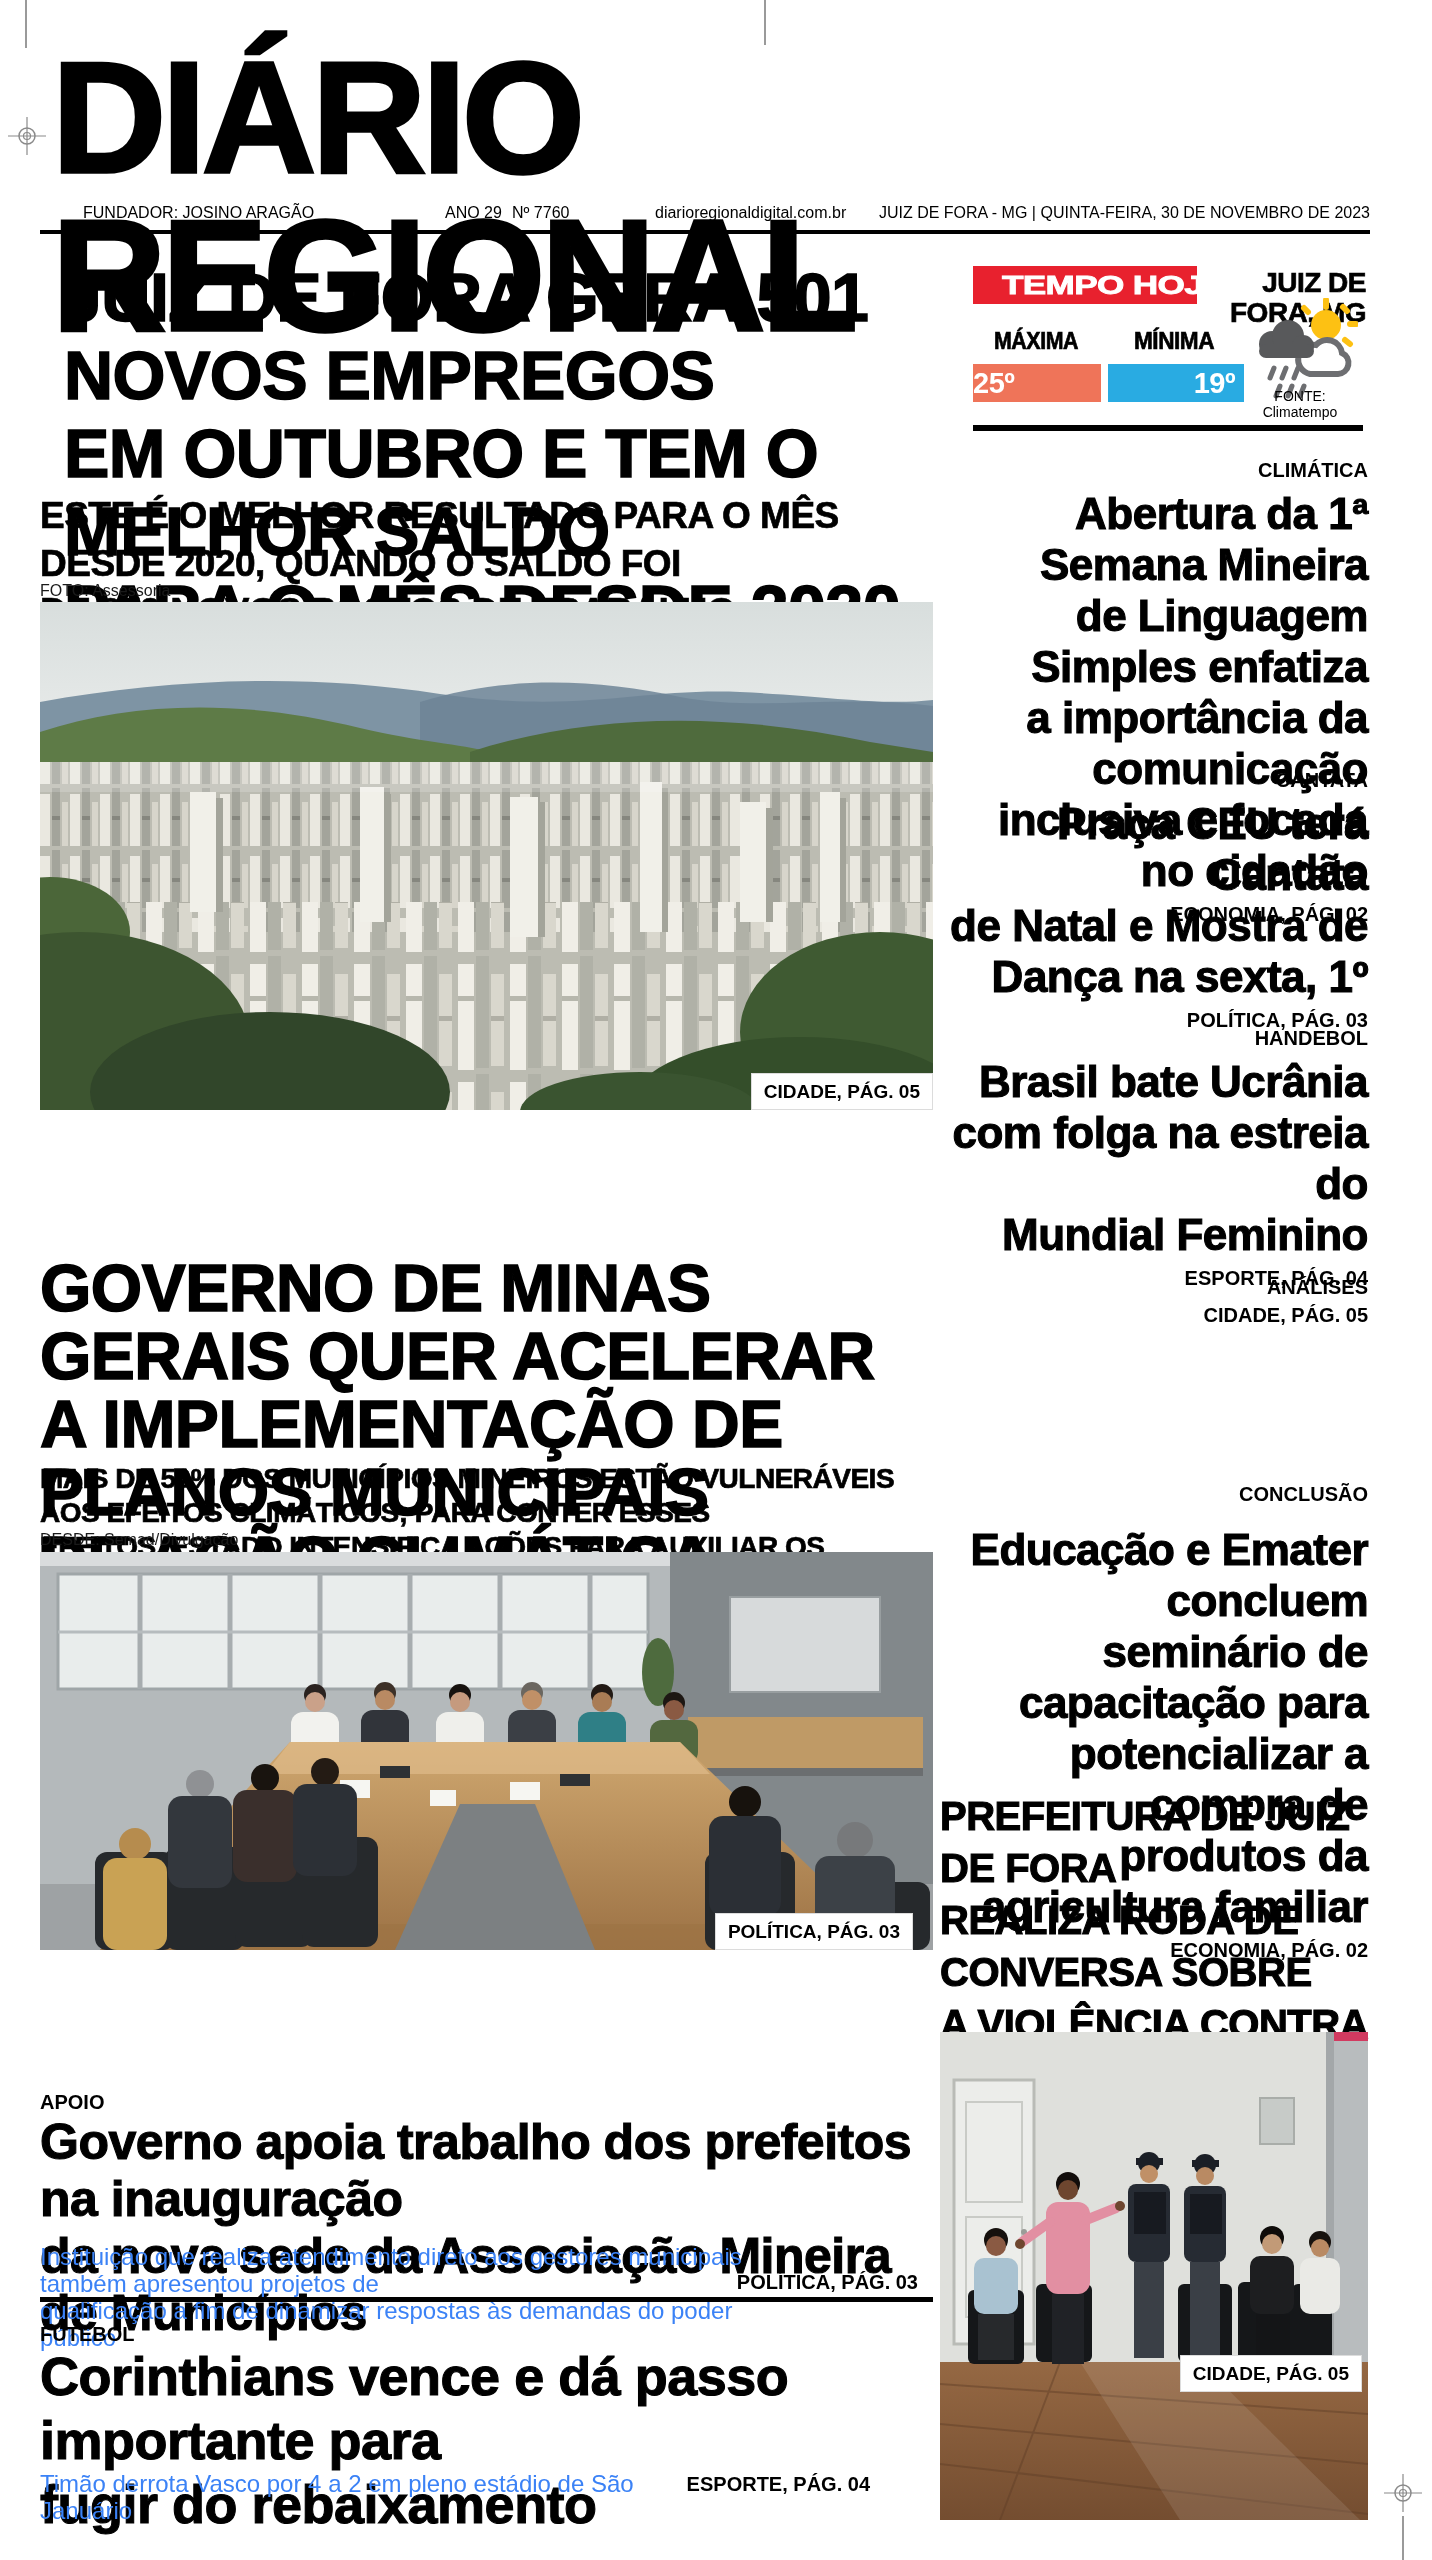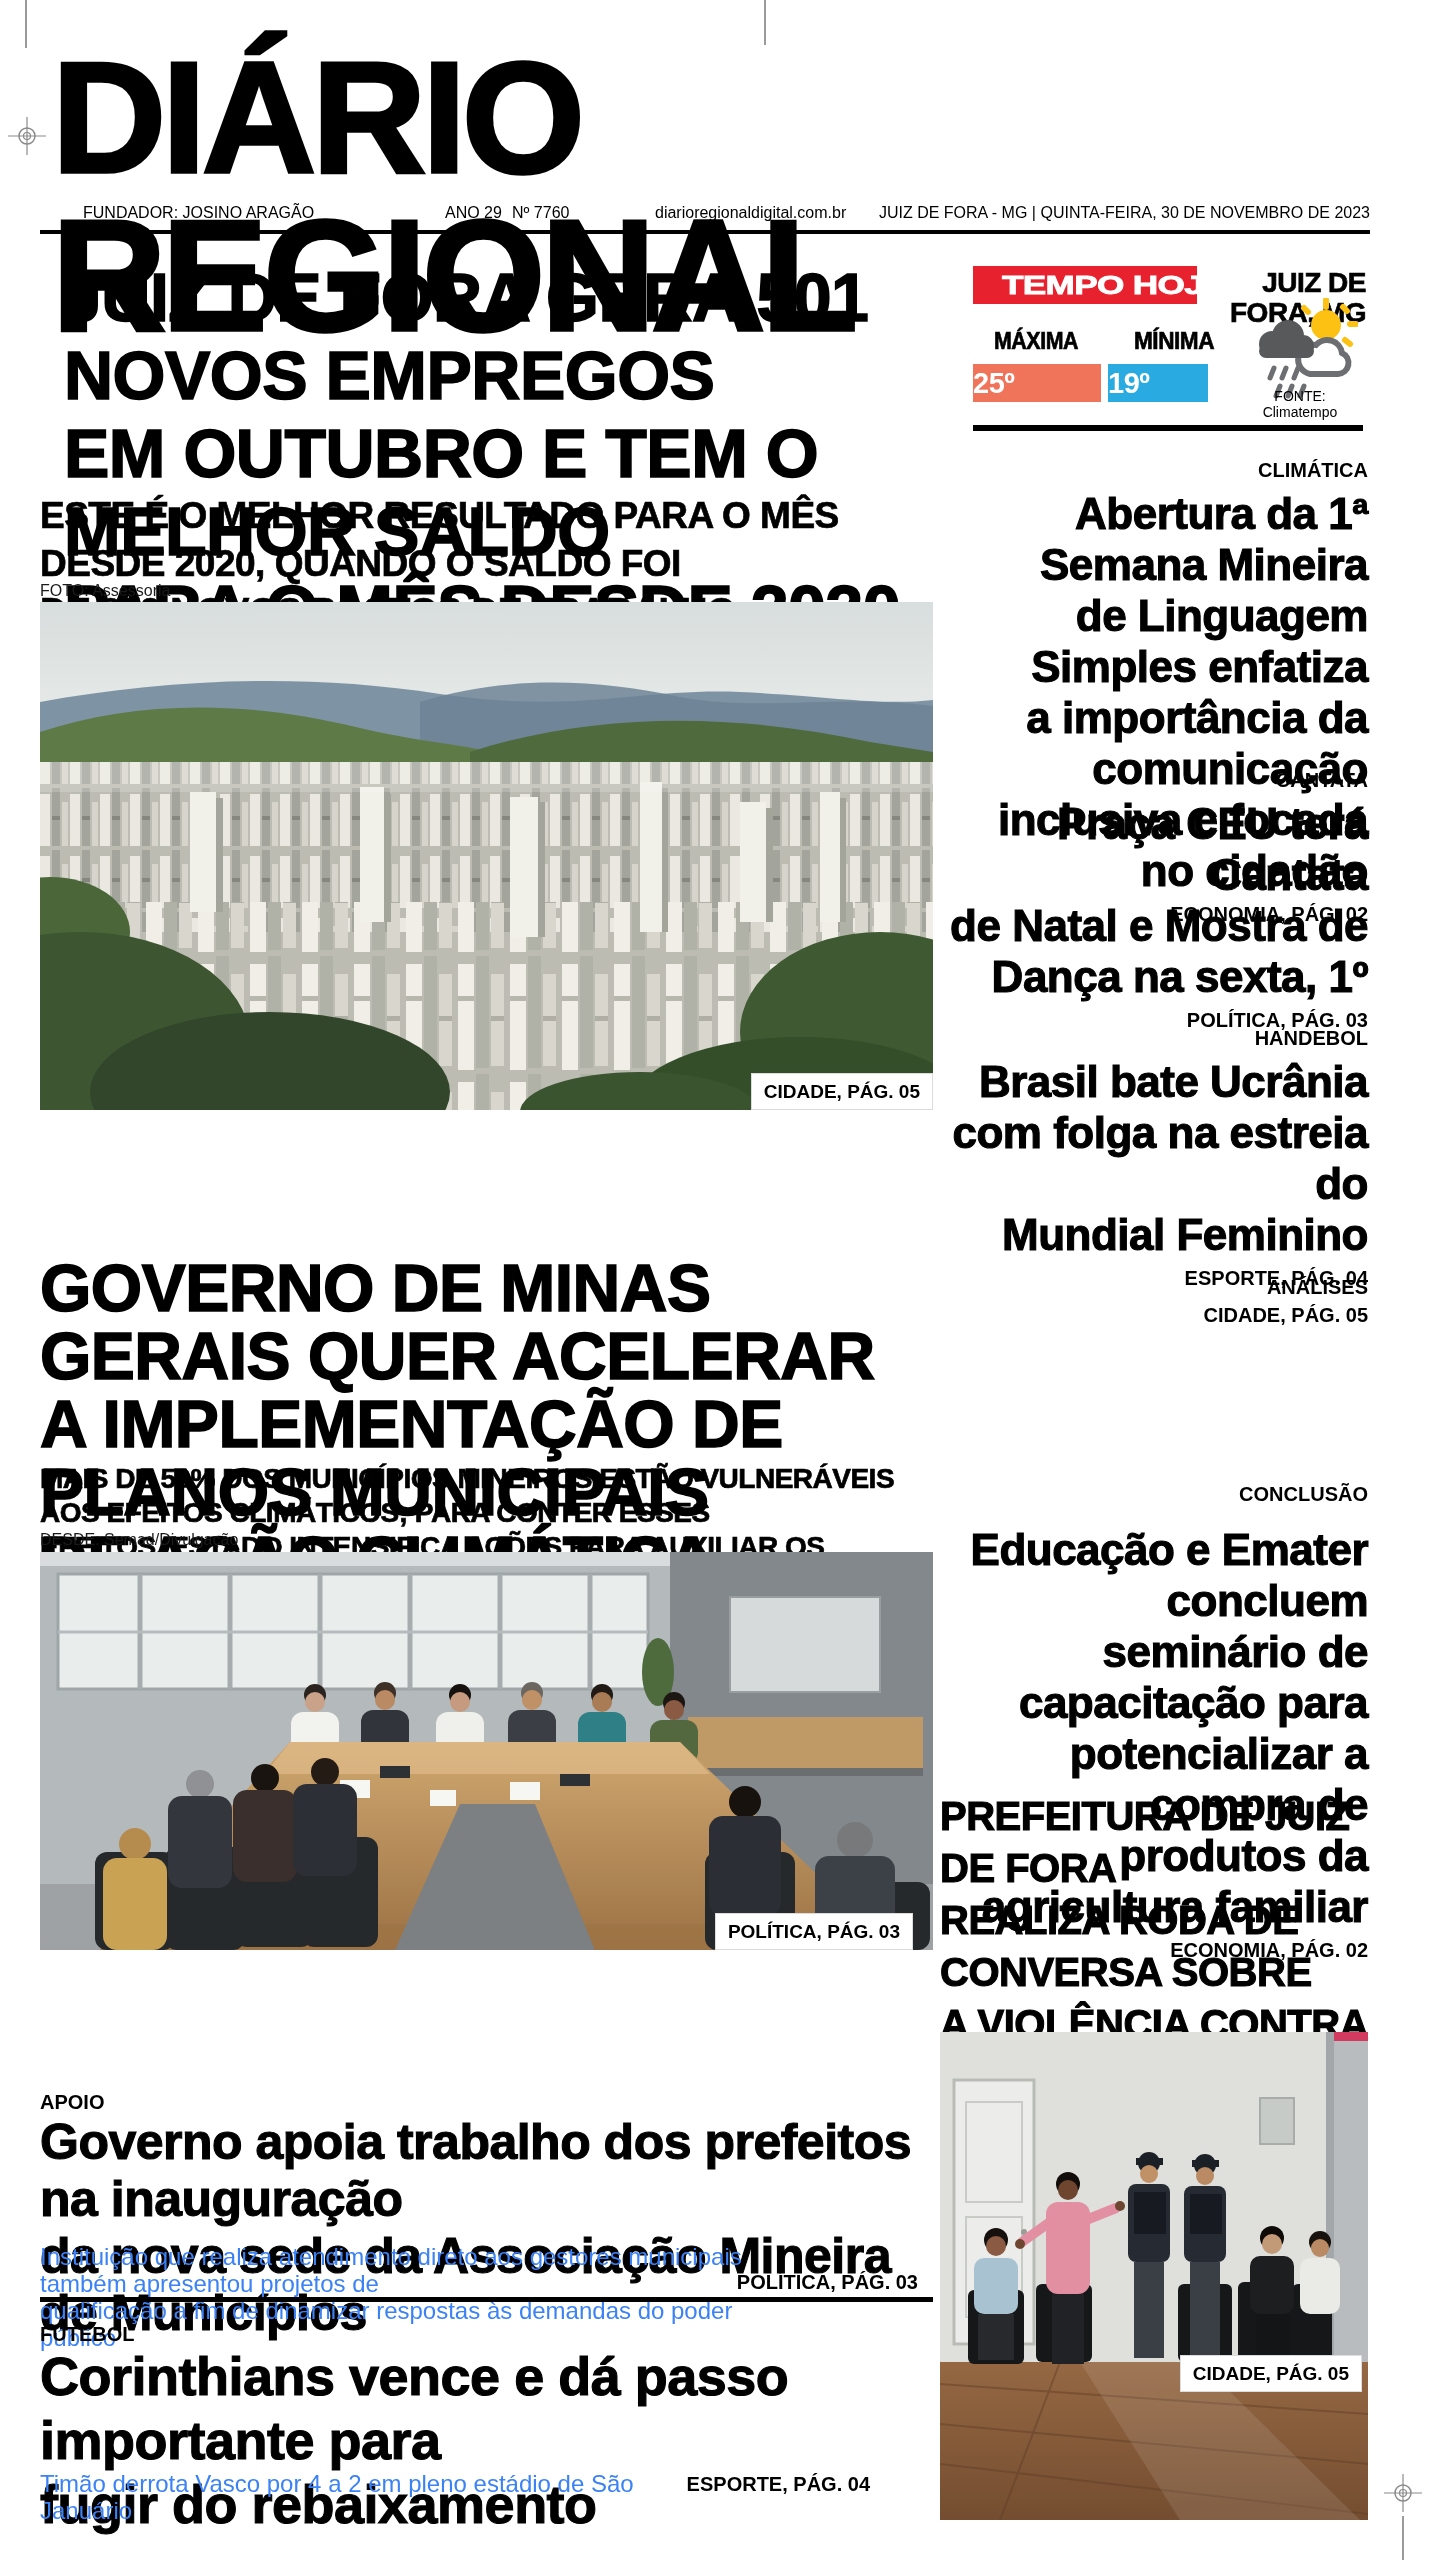--- a/index.html
+++ b/index.html
@@ -283,21 +283,21 @@
   </div>
   <div class="abs" style="left:46px;top:66px;width:84px;text-align:center">
     <span class="cond stroke-s" data-fitx="" style="font-size: 24px; line-height: 26px; transform: scaleX(0.890509);">MÁXIMA</span>
   </div>
   <div class="abs" style="left:186px;top:66px;width:80px;text-align:center">
     <span class="cond stroke-s" data-fitx="" style="font-size: 24px; line-height: 26px; transform: scaleX(0.94135);">MÍNIMA</span>
   </div>
   <div class="wx-box" style="left:25px;top:102px;width:128px;height:38px;background:#ef7459;justify-content:flex-start;box-sizing:border-box">
     <span class="wx-temp">25º</span>
   </div>
-  <div class="wx-box" style="left:160px;top:102px;width:100px;height:38px;background:#29abe2;padding-right:9px;box-sizing:border-box">
+  <div class="wx-box" style="left:160px;top:102px;width:136px;height:38px;background:#29abe2;justify-content:flex-end;padding-right:9px;box-sizing:border-box">
     <span class="wx-temp">19º</span>
   </div>
   <div class="abs" style="left:298px;top:36px;width:112px;height:104px">
     <svg width="112" height="104" viewBox="0 0 112 104">
       <g stroke="#fdc113" stroke-width="6" stroke-linecap="round">
         <line x1="80" y1="2" x2="80" y2="9"></line>
           <line x1="104" y1="26" x2="110" y2="26"></line>
         <line x1="97" y1="9" x2="101" y2="13"></line>
           <line x1="99" y1="42" x2="104" y2="46"></line>
         <line x1="58" y1="10" x2="62" y2="14"></line>

